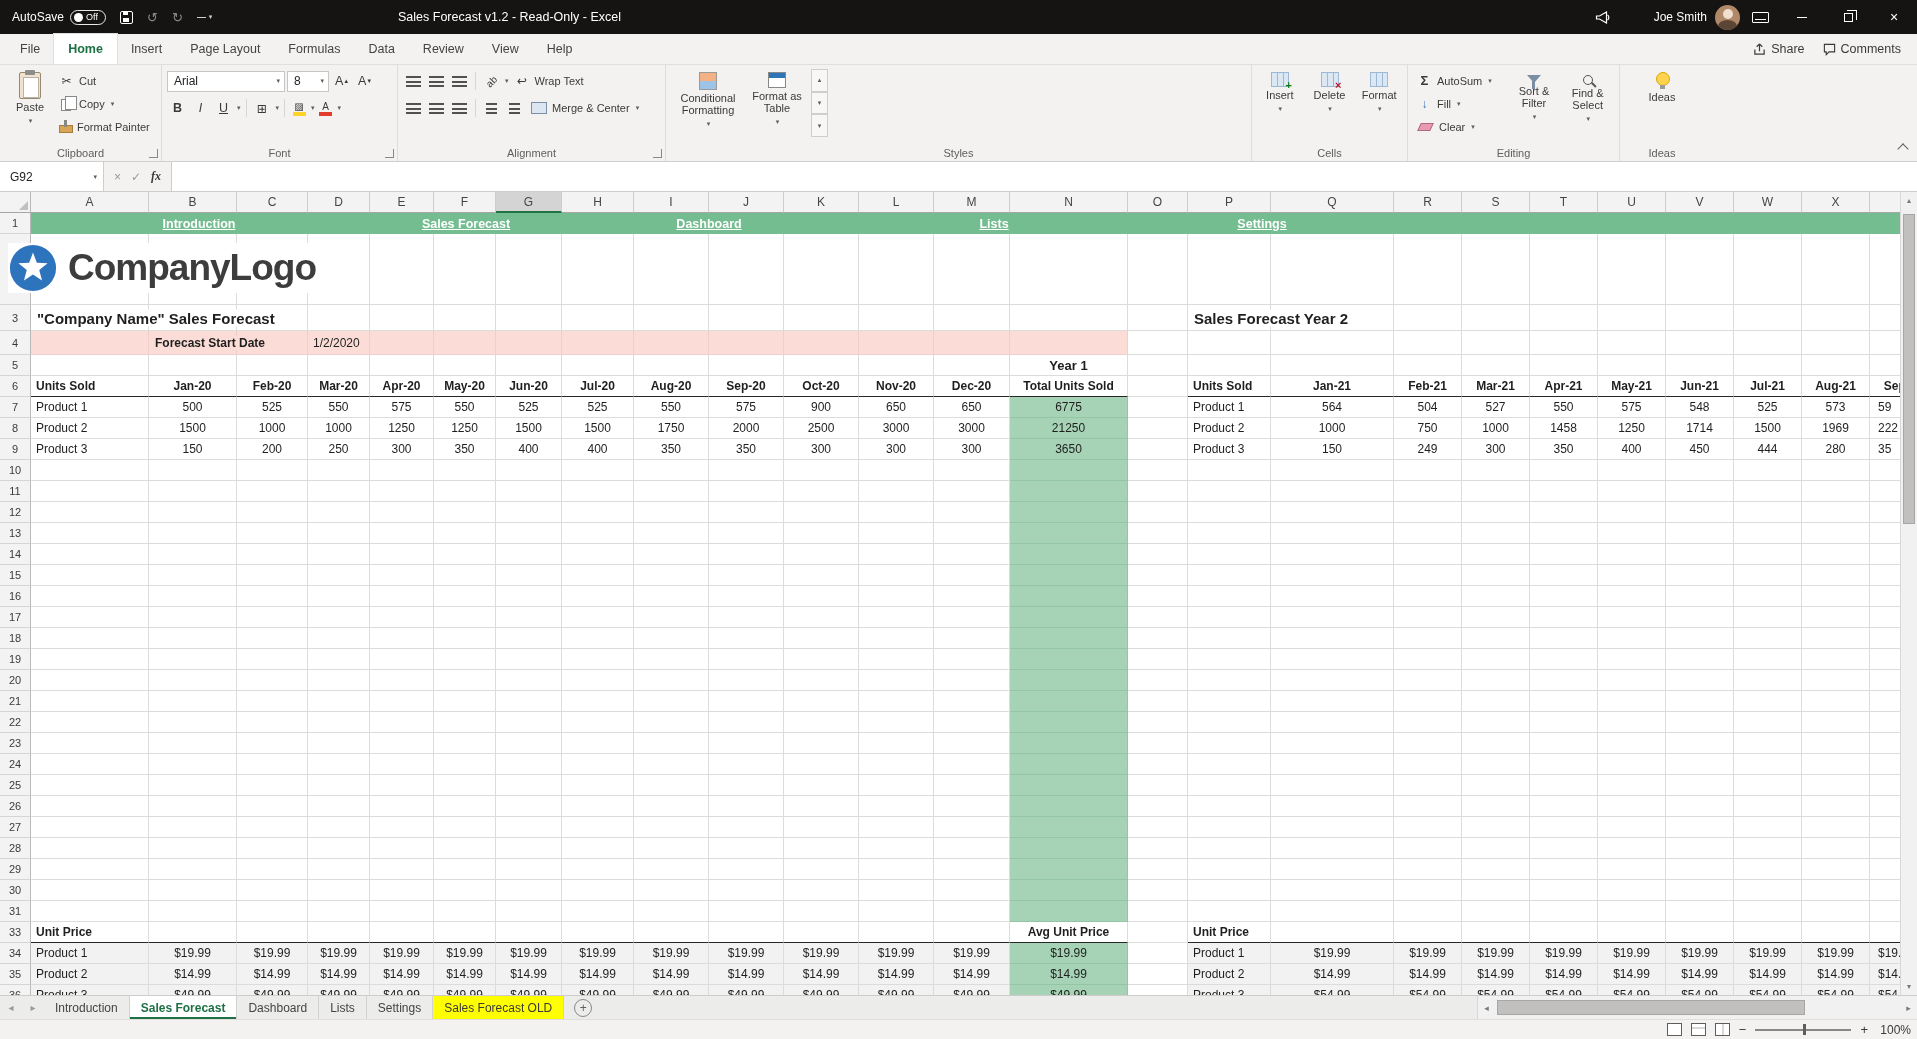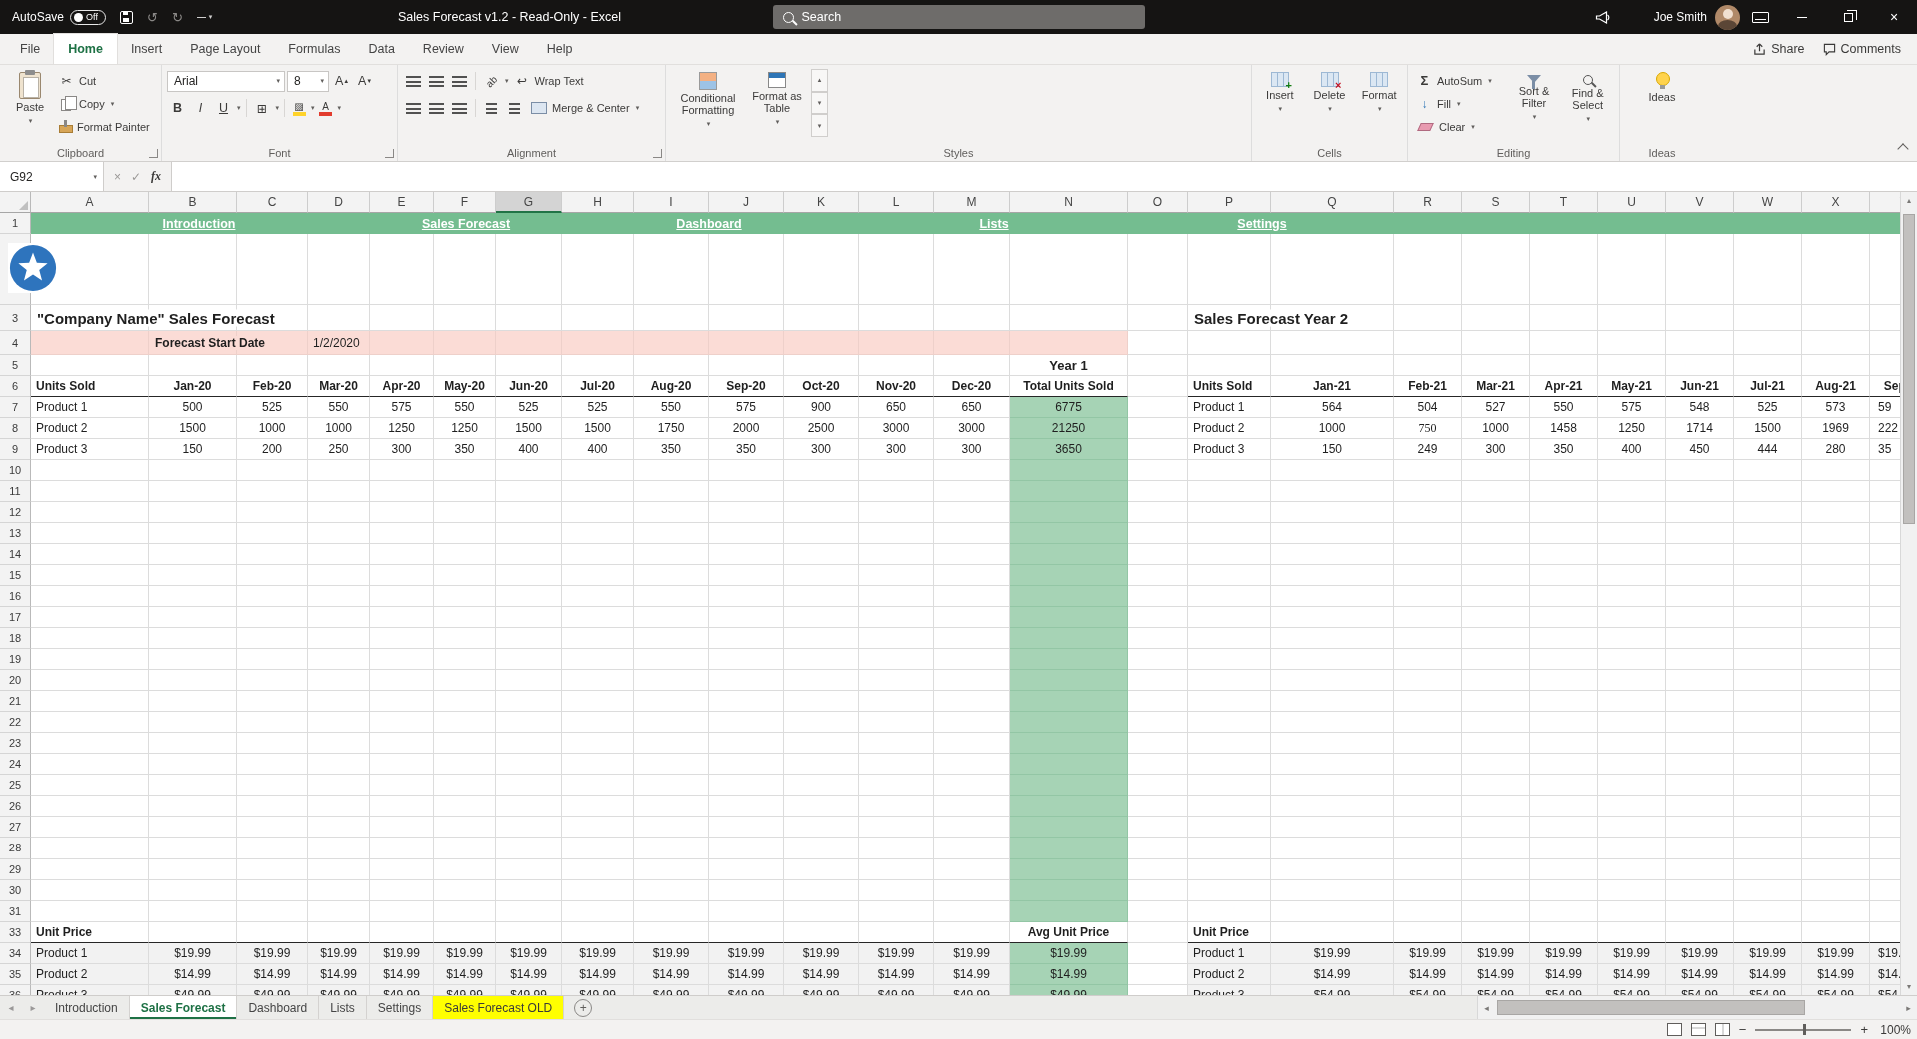--- a/index.html
+++ b/index.html
@@ -182,24 +182,20 @@
     <span class="qat">
         <span class="ic-save"></span>
       </span>
     <span class="qat dim2">↺</span>
     <span class="qat dim2">↻</span>
     <span class="qat">
         <span class="cbar2"></span>
         <span class="dd" style="color:#cfcecd">▾</span>
       </span>
     <div class="tb-title">Sales Forecast v1.2 - Read-Only - Excel</div>
-    <div class="searchbox">
-      <span class="mag"></span>
-      <span>Search</span>
-    </div>
     <div class="tb-right">
       <span class="mega">
           <svg width="15" height="13" viewBox="0 0 15 13">
             <path d="M1.5 5h3l7-4v11l-7-4h-3z" fill="none" stroke="#fff" stroke-width="1.2"></path>
             <path d="M12.5 4a3 3 0 010 5" fill="none" stroke="#fff" stroke-width="1.2"></path>
           </svg>
         </span>
       <span class="uname">Joe Smith</span>
       <span class="avatar">
           <span class="avh"></span>
@@ -532,20 +528,21 @@
           <div class="cell" style="width: 68px;"></div>
           <div class="cell" style="width: 68px;"></div>
           <div class="cell" style="width: 68px;"></div>
           <div class="cell" style="width: 68px;"></div>
           <div class="cell" style="width: 68px;"></div>
           <div class="logo">
             <svg width="50" height="50" viewBox="0 0 52 52">
               <circle cx="26" cy="26" r="24" fill="#2e74bd"></circle>
               <path d="M26 10 30 20.5 41.2 21.1 32.5 28.1 35.4 38.9 26 32.8 16.6 38.9 19.5 28.1 10.8 21.1 22 20.5 Z" fill="#ffffff"></path>
             </svg>
+            <span class="logotext">CompanyLogo</span>
           </div>
         </div>
         <div class="grow" style="height: 26px;">
           <div class="rh">3</div>
           <div class="cell rel" style="width: 118px;">
             <span class="spill b t15">"Company Name" Sales Forecast</span>
           </div>
           <div class="cell" style="width: 88px;"></div>
           <div class="cell" style="width: 71px;"></div>
           <div class="cell" style="width: 62px;"></div>
@@ -699,21 +696,21 @@
           <div class="cell" style="width: 72px;">1500</div>
           <div class="cell" style="width: 75px;">1750</div>
           <div class="cell" style="width: 75px;">2000</div>
           <div class="cell" style="width: 75px;">2500</div>
           <div class="cell" style="width: 75px;">3000</div>
           <div class="cell" style="width: 76px;">3000</div>
           <div class="cell g" style="width: 118px;">21250</div>
           <div class="cell" style="width: 60px;"></div>
           <div class="cell left" style="width: 83px;">Product 2</div>
           <div class="cell" style="width: 123px;">1000</div>
-          <div class="cell" style="width: 68px; font-family: Liberation Serif, serif;">750</div>
+          <div class="cell" style="width: 68px;">750</div>
           <div class="cell" style="width: 68px;">1000</div>
           <div class="cell" style="width: 68px;">1458</div>
           <div class="cell" style="width: 68px;">1250</div>
           <div class="cell" style="width: 68px;">1714</div>
           <div class="cell" style="width: 68px;">1500</div>
           <div class="cell" style="width: 68px;">1969</div>
           <div class="cell yl" style="width: 68px;">222</div>
         </div>
         <div class="grow" style="height: 21px;">
           <div class="rh">9</div>
@@ -1240,21 +1237,21 @@
           <div class="cell" style="width: 123px;"></div>
           <div class="cell" style="width: 68px;"></div>
           <div class="cell" style="width: 68px;"></div>
           <div class="cell" style="width: 68px;"></div>
           <div class="cell" style="width: 68px;"></div>
           <div class="cell" style="width: 68px;"></div>
           <div class="cell" style="width: 68px;"></div>
           <div class="cell" style="width: 68px;"></div>
           <div class="cell" style="width: 68px;"></div>
         </div>
-        <div class="grow" style="height: 21px; font-family: Liberation Mono, monospace;">
+        <div class="grow" style="height: 21px;">
           <div class="rh">28</div>
           <div class="cell" style="width: 118px;"></div>
           <div class="cell" style="width: 88px;"></div>
           <div class="cell" style="width: 71px;"></div>
           <div class="cell" style="width: 62px;"></div>
           <div class="cell" style="width: 64px;"></div>
           <div class="cell" style="width: 62px;"></div>
           <div class="cell" style="width: 66px;"></div>
           <div class="cell" style="width: 72px;"></div>
           <div class="cell" style="width: 75px;"></div>

